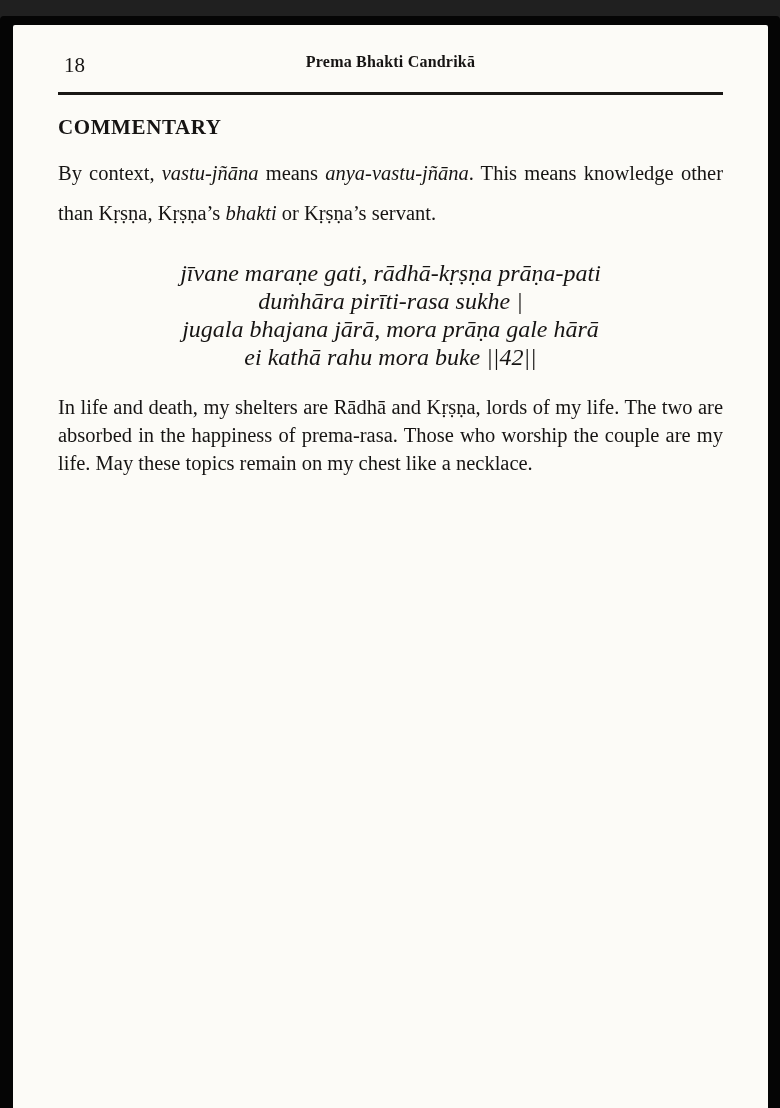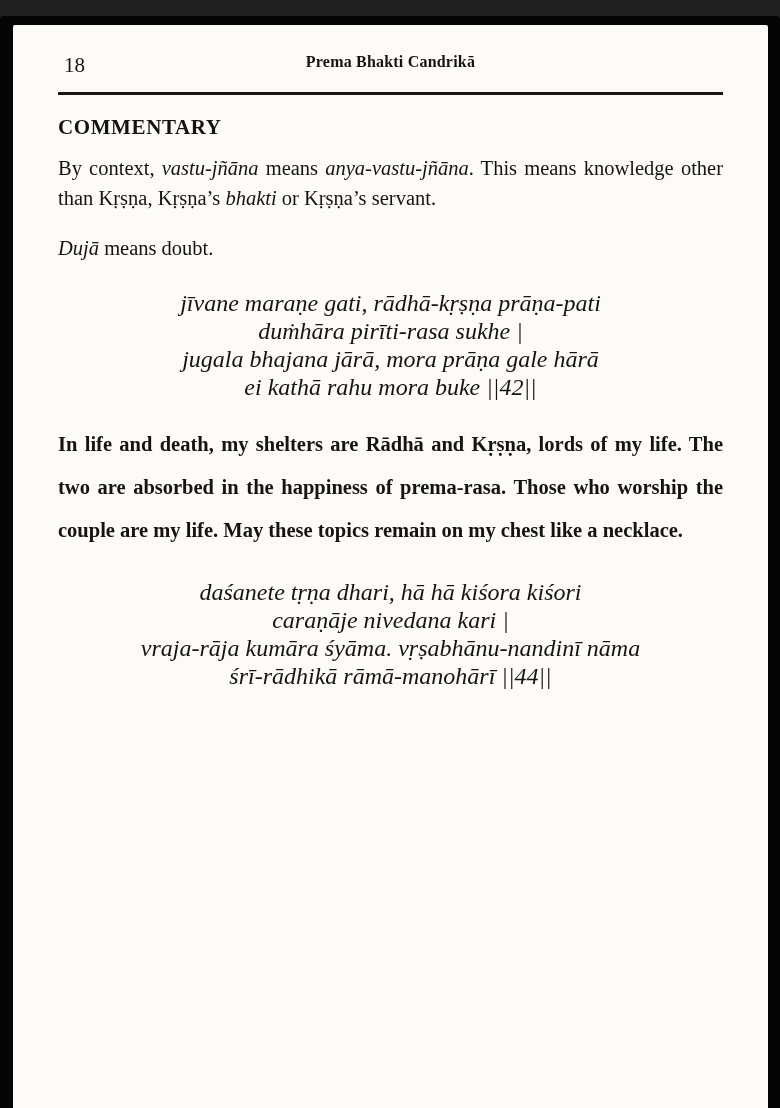--- a/index.html
+++ b/index.html
@@ -52,27 +52,27 @@
   }
   .heading {
     text-align: left;
     font-weight: bold;
     font-size: 21px;
     letter-spacing: 0.6px;
     margin: 20px 0 13px 0;
   }
   .para {
     font-size: 20.5px;
-    line-height: 30px;
+    line-height: 40px;
     text-align: justify;
     margin: 0 0 20px 0;
   }
   .para.translation {
-    font-weight: bold;
-    line-height: 43px;
+    font-weight: normal;
+    line-height: 28px;
   }
   .para i {
     font-style: italic;
   }
   .verse {
     font-style: italic;
     text-align: center;
     font-size: 24px;
     line-height: 28px;
     margin: 26px 0 22px 0;
@@ -90,25 +90,23 @@
     <div class="header">
       <span class="page-num">18</span>
       <span class="book-title">Prema Bhakti Candrikā</span>
     </div>
     <div class="rule"></div>
 
     <div class="heading">COMMENTARY</div>
 
     <p class="para"><span>By context, </span><i>vastu-jñāna</i><span> means </span><i>anya-vastu-jñāna</i><span>. This means knowledge other than Kṛṣṇa, Kṛṣṇa’s </span><i>bhakti</i><span> or Kṛṣṇa’s servant.</span></p>
 
-    <p class="para"><i>Dujā</i><span> means doubt.</span></p>
 
     <div class="verse">jīvane maraṇe gati, rādhā-kṛṣṇa prāṇa-pati<br>duṁhāra pirīti-rasa sukhe |<br>jugala bhajana jārā, mora prāṇa gale hārā<br>ei kathā rahu mora buke ||42||</div>
 
     <p class="para translation">In life and death, my shelters are Rādhā and Kṛṣṇa, lords of my life. The two are absorbed in the happiness of prema-rasa. Those who worship the couple are my life. May these topics remain on my chest like a necklace.</p>
 
 
 
-    <div class="verse">daśanete tṛṇa dhari, hā hā kiśora kiśori<br>caraṇāje nivedana kari |<br>vraja-rāja kumāra śyāma. vṛṣabhānu-nandinī nāma<br>śrī-rādhikā rāmā-manohārī ||44||</div>
 
 
   </div>
 </div>
 
 </body></html>

